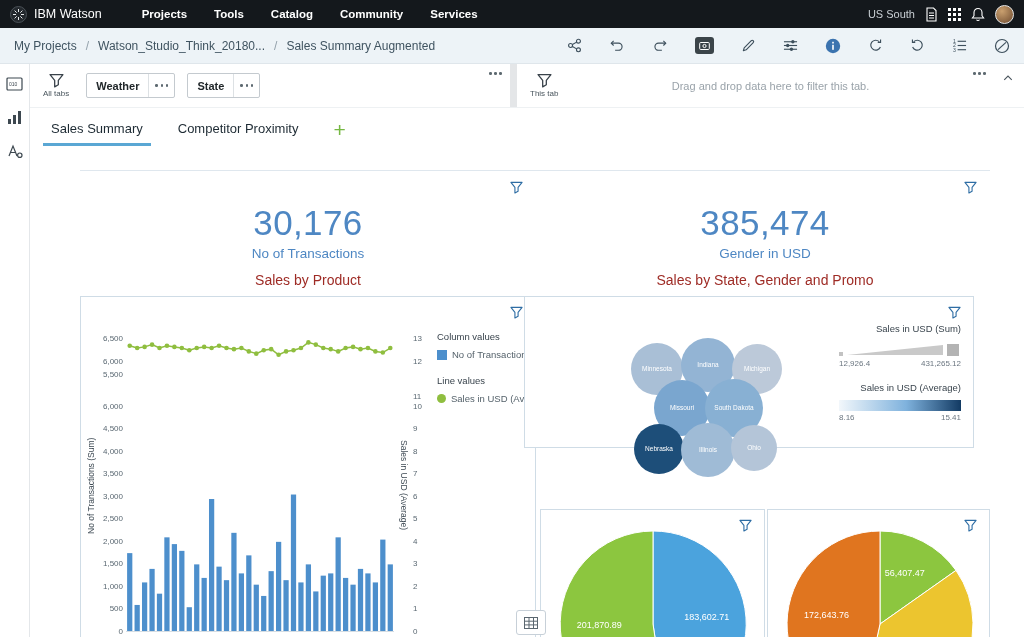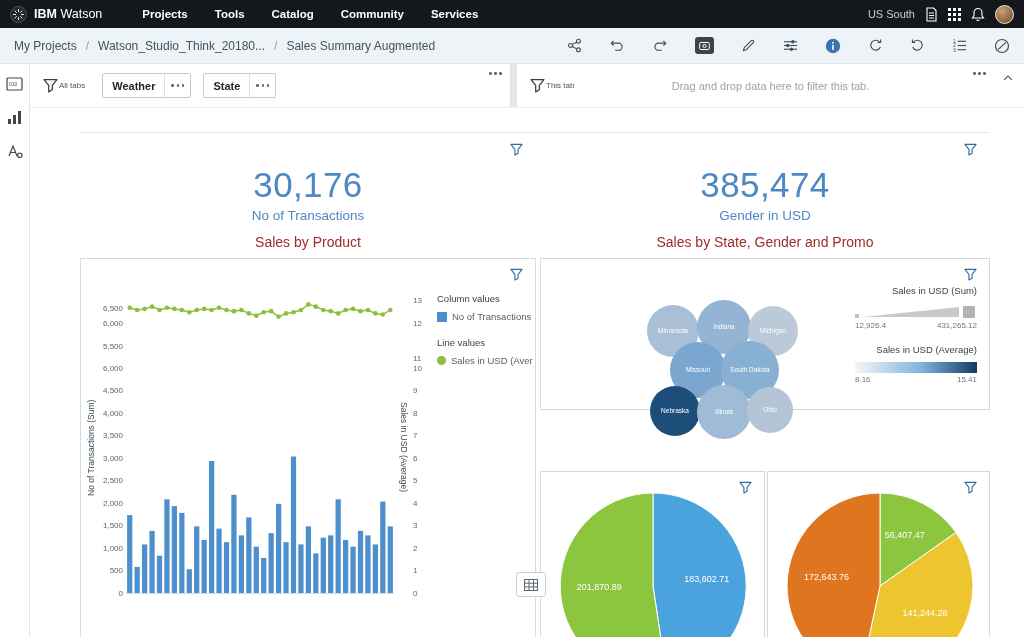--- a/index.html
+++ b/index.html
@@ -4,21 +4,21 @@
 <style>
   *{margin:0;padding:0;box-sizing:border-box}
   html,body{width:1024px;height:637px;overflow:hidden;background:#fff;
     font-family:"Liberation Sans",sans-serif;-webkit-font-smoothing:antialiased}
   svg{display:block}
   .ico{display:inline-flex;align-items:center;justify-content:center}
 
   
   .topnav{height:28px;background:#14181c;display:flex;align-items:center;padding:0 10px;color:#fff}
   .brand{display:flex;align-items:center;gap:7px;font-size:12.5px;cursor:pointer}
-  .brand .ibm{font-weight:700}
+  .brand .ibm{font-weight:400}
   .nav-items{display:flex;gap:27px;margin-left:40px;font-size:11.5px;font-weight:600}
   .nav-item{cursor:pointer}
   .topnav-right{margin-left:auto;display:flex;align-items:center;gap:10px}
   .region{font-size:11px;color:#c9cfd4}
   .avatar{width:19px;height:19px;border-radius:50%;background:radial-gradient(circle at 35% 30%,#caa06f,#6d4a2f);border:1px solid #e8e8e8}
 
   
   .crumbbar{height:36px;background:#edf3f7;border-bottom:1px solid #dfe6eb;display:flex;align-items:center;padding:0 14px}
   .crumbs{display:flex;align-items:center;font-size:12px;color:#3f5360}
   .crumb{cursor:pointer}
@@ -32,21 +32,21 @@
   .sidebar{width:30px;background:#fff;border-right:1px solid #e4e7ea;display:flex;flex-direction:column;align-items:center;padding-top:13px;gap:19px;color:#3d4850}
   .sidebar .ico{cursor:pointer}
   .content{flex:1;display:flex;flex-direction:column;background:#fff;position:relative}
 
   
   .filter-row{height:44px;display:flex;border-bottom:1px solid #eef1f3}
   .fpanel{background:#fff;display:flex;align-items:center}
   .fpanel.left{width:480px;padding:0 8px 0 13px}
   .fdivider{width:7px;background:#e4e6e8}
   .fpanel.right{flex:1;padding:0 10px 0 13px;position:relative}
-  .filter-src{display:flex;flex-direction:row;align-items:center;gap:1px;margin-right:17px;cursor:pointer}
+  .filter-src{display:flex;flex-direction:column;align-items:center;gap:1px;margin-right:17px;cursor:pointer}
   .filter-src .lbl{font-size:8px;color:#49555d}
   .chip{display:flex;align-items:center;height:25px;border:1px solid #c4cacf;border-radius:2px;background:#fff;margin-right:12px;font-size:11px;color:#21272a;cursor:pointer}
   .chip .txt{padding:0 9px;font-weight:600}
   .chip .menu{border-left:1px solid #dde1e4;height:100%;display:flex;align-items:center;padding:0 6px}
   .dots3{display:flex;gap:2.6px;align-items:center;cursor:pointer}
   .dots3 i{width:2.6px;height:2.6px;border-radius:50%;background:#5d6970}
   .hint{position:absolute;left:50%;top:50%;transform:translate(-50%,-50%);font-size:11px;color:#9aa3aa;white-space:nowrap}
   .fright{margin-left:auto;display:flex;align-items:flex-start;gap:16px;align-self:flex-start;margin-top:8px}
   .fleft-more{margin-left:auto;align-self:flex-start;margin-top:8px}
 
@@ -65,21 +65,21 @@
   .kpi-value{font-size:35px;letter-spacing:.4px}
   .kpi-label{font-size:13.5px;margin-top:3px}
   .tile-funnel{position:absolute;top:10px;right:13px;color:#2e6da4;cursor:pointer}
 
   .chart-title{position:absolute;top:126px;font-size:14px;color:#9e2b25;text-align:center}
   .chart-title.l{left:50px;width:456px}
   .chart-title.r{left:510px;width:450px}
 
   .panel{position:absolute;border:1px solid #cfdce6;background:#fff}
   .combo-box{left:50px;top:150px;width:456px;height:430px}
-  .bubble-box{left:510px;top:150px;width:450px;height:152px}
+  .bubble-box{left:494px;top:150px;width:450px;height:152px}
   .pie-box.l{left:510px;top:363px;width:225px;height:172px}
   .pie-box.r{left:737px;top:363px;width:223px;height:172px}
   .panel-funnel{position:absolute;top:9px;right:12px;color:#2e6da4;cursor:pointer;z-index:2}
 
   
   .ax-title{position:absolute;writing-mode:vertical-rl;text-align:center;font-size:8.5px;color:#3e4a54;height:293px;top:42px;white-space:nowrap}
   .ax-title.left{left:5px;transform:rotate(180deg)}
   .ax-title.right{left:318px}
   .ticks{position:absolute;top:42px;height:293px}
   .ticks.left{left:12px;width:30px}
@@ -365,20 +365,25 @@
             </span>
           <span class="ico">
             <svg width="12" height="12" viewBox="0 0 16 16">
                 <path d="M3 10.5 L8 5.5 L13 10.5" fill="none" stroke="#4a555d" stroke-width="1.5"></path>
               </svg>
           </span>
         </div>
       </div>
     </div>
 
+    <div class="tabs-row">
+      <span class="tab active">Sales Summary</span>
+      <span class="tab">Competitor Proximity</span>
+      <span class="tab-add">+</span>
+    </div>
 
     <div class="canvas">
 
       <div class="kpi-row">
         <div class="kpi-tile l">
           <span class="tile-funnel">
               <svg width="13" height="13">
                 <use href="#sym-funnel"></use>
               </svg>
             </span>
@@ -400,23 +405,23 @@
       <div class="chart-title r">Sales by State, Gender and Promo</div>
 
       <div class="panel combo-box">
         <span class="panel-funnel">
             <svg width="13" height="13">
               <use href="#sym-funnel"></use>
             </svg>
           </span>
         <div class="ax-title left">No of Transactions (Sum)</div>
         <div class="ticks left">
-            <span class="tick" style="top: -4px; margin-top: 8px;">6,500</span>
+            <span class="tick" style="top: -4px;">6,500</span>
             <span class="tick" style="top: 18.5385px;">6,000</span>
-            <span class="tick" style="top: 42px;">5,500</span>
+            <span class="tick" style="top: 32px;">5,500</span>
             <span class="tick" style="top: 63.6154px;">6,000</span>
             <span class="tick" style="top: 86.1538px;">4,500</span>
             <span class="tick" style="top: 108.692px;">4,000</span>
             <span class="tick" style="top: 131.231px;">3,500</span>
             <span class="tick" style="top: 153.769px;">3,000</span>
             <span class="tick" style="top: 176.308px;">2,500</span>
             <span class="tick" style="top: 198.846px;">2,000</span>
             <span class="tick" style="top: 221.385px;">1,500</span>
             <span class="tick" style="top: 243.923px;">1,000</span>
             <span class="tick" style="top: 266.462px;">500</span>

